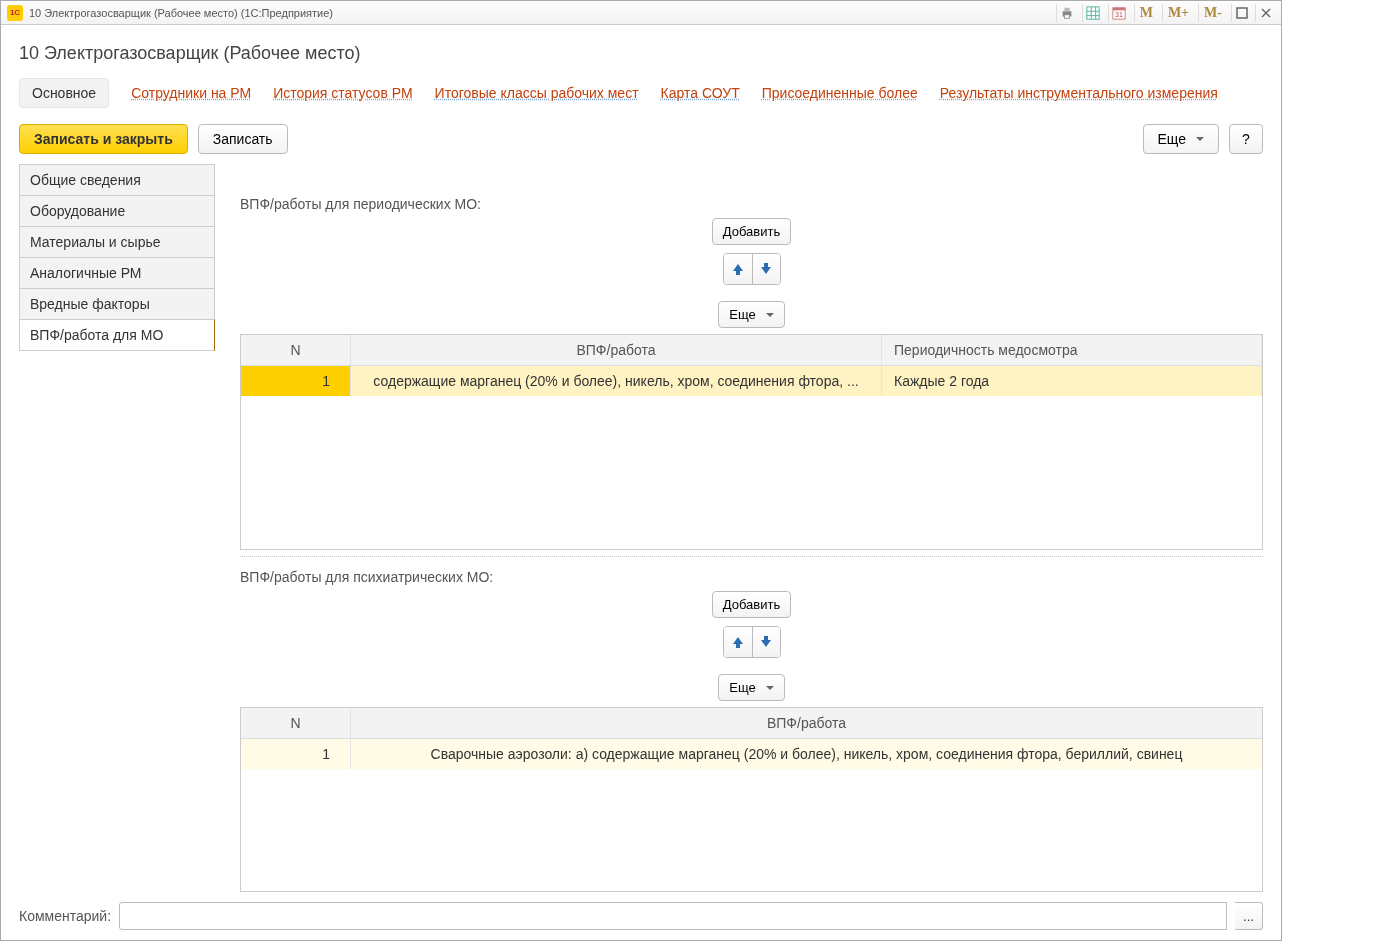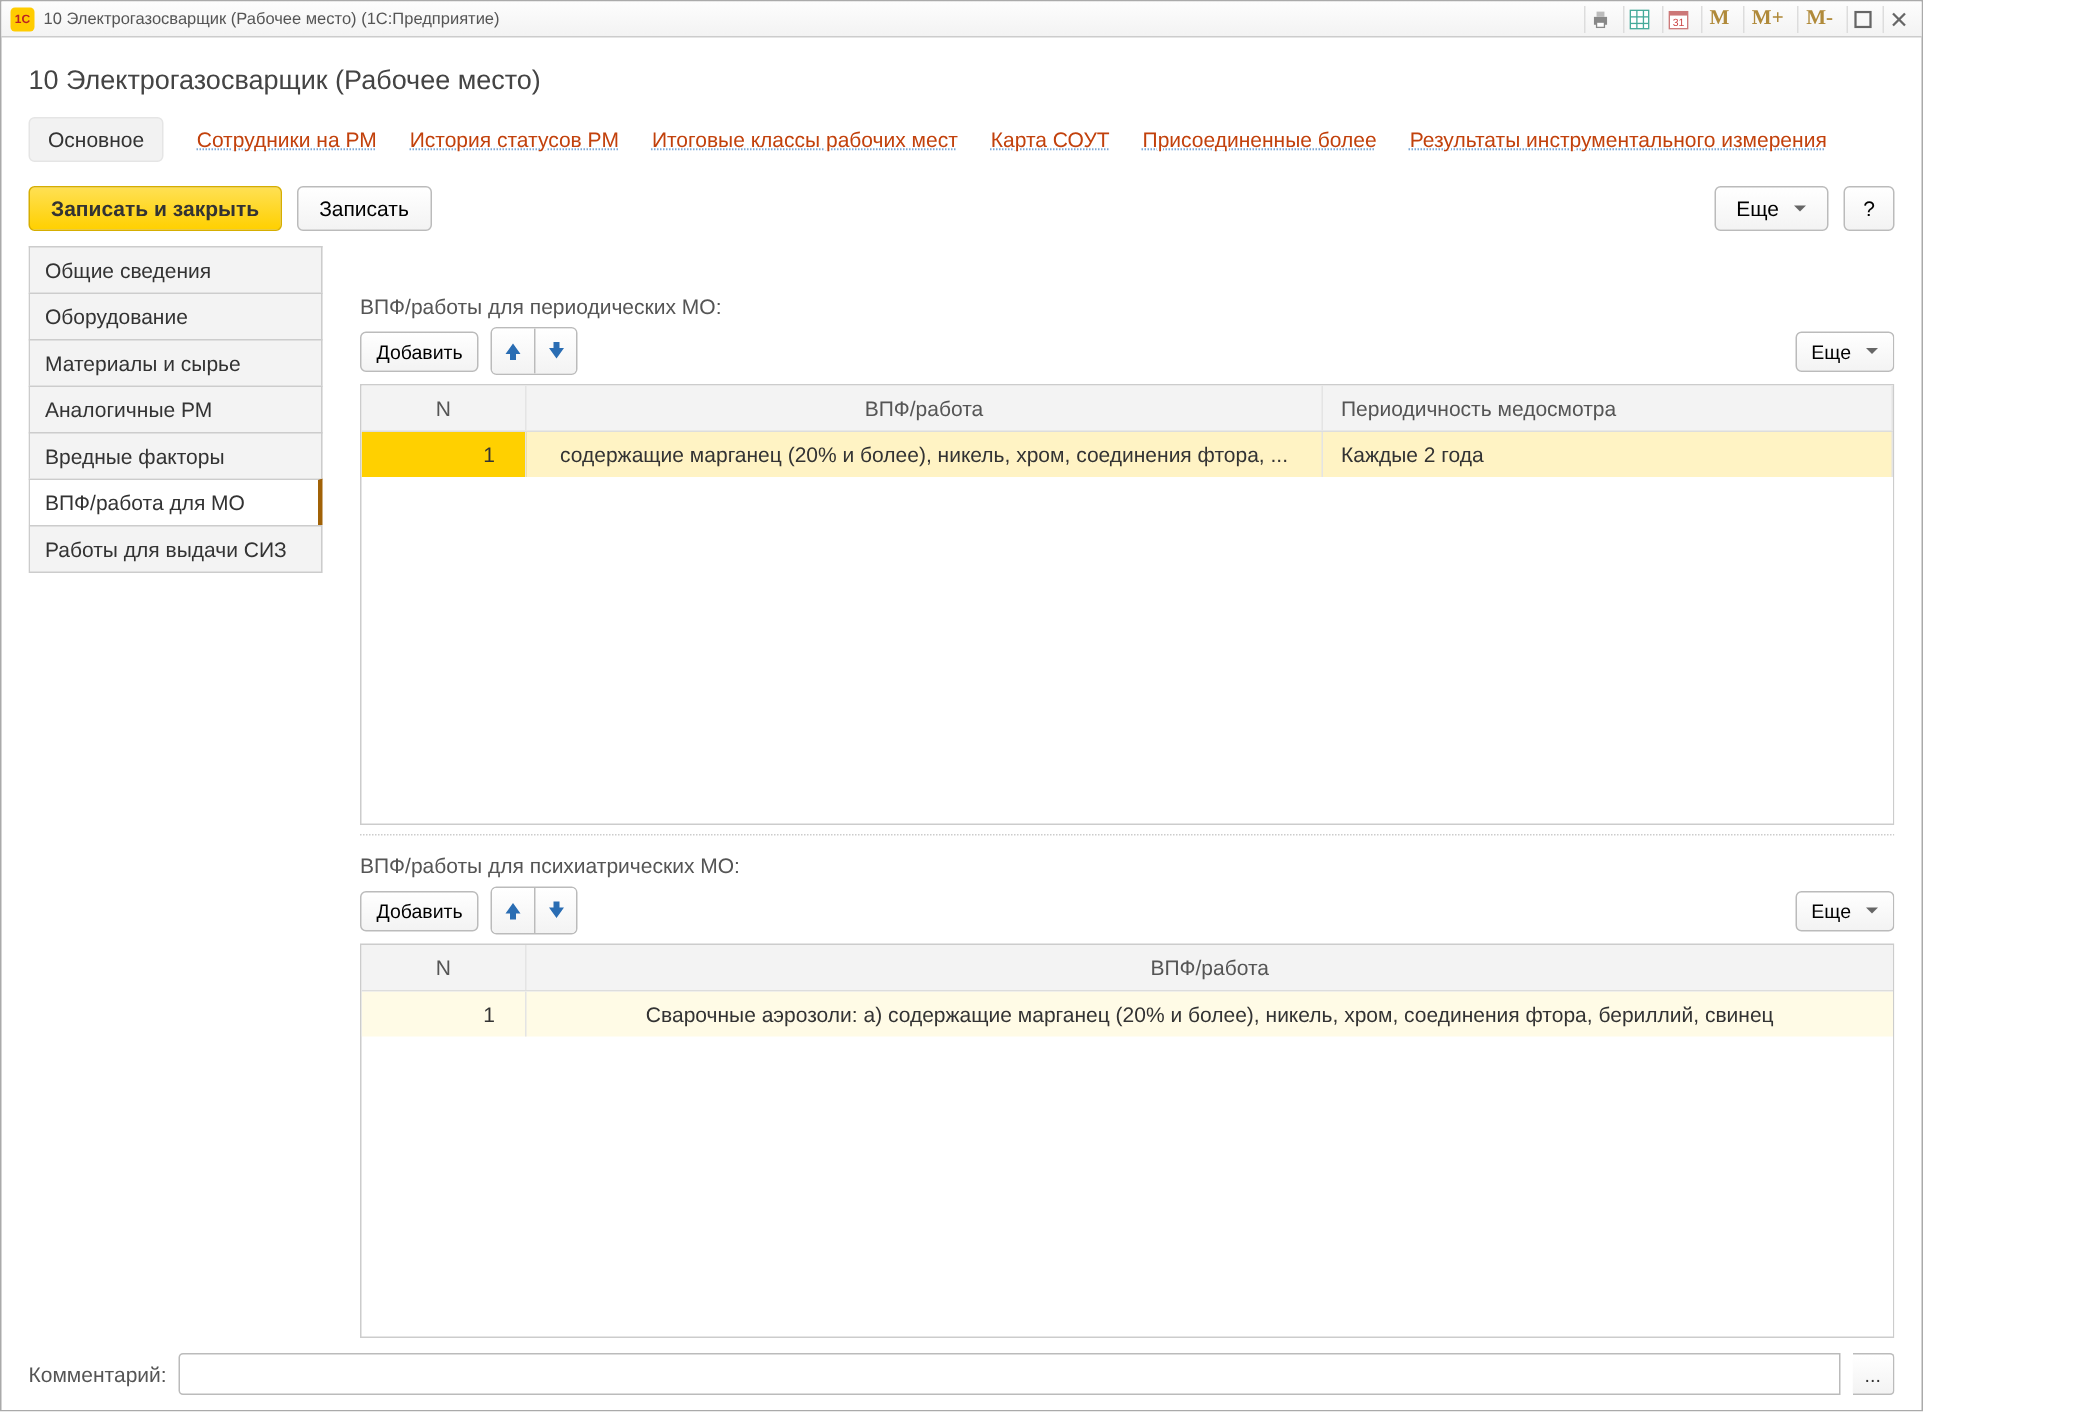--- a/index.html
+++ b/index.html
@@ -123,21 +123,21 @@
     border-bottom:none;
     padding: 7px 10px;
     font-size:14px;
     background: #f3f3f3;
     cursor:pointer;
     margin-left:0;
   }
   .side-tab:last-child { border-bottom:1px solid #ccc; }
   .side-tab.active {
     background: #fff;
-    border-right:3px solid #a16207;
+    border-right:1px solid #a16207;
     position:relative;
     z-index:2;
   }
   .main-panel {
     flex:1;
     display:flex;
     flex-direction:column;
     padding-left: 24px;
     overflow:hidden;
   }
@@ -150,20 +150,21 @@
   }
   .section-label {
     font-size:14px; color:#555;
     margin-bottom:6px;
   }
   .toolbar {
     display:flex;
     align-items:center;
     gap:8px;
     margin-bottom:6px;
+    flex-direction:column;
   }
   .arrow-btn {
     background:linear-gradient(#fff,#f3f3f3);
     width:28px; height:30px;
     display:inline-flex; align-items:center; justify-content:center;
     font-size:16px; color:#2a6db3;
   }
   .arrow-group {
     display:flex;
     border:1px solid #bbb;
@@ -313,21 +314,20 @@
 
     <div class="body-split">
 
       <div class="side-tabs">
         <div class="side-tab">Общие сведения</div>
         <div class="side-tab">Оборудование</div>
         <div class="side-tab">Материалы и сырье</div>
         <div class="side-tab">Аналогичные РМ</div>
         <div class="side-tab">Вредные факторы</div>
         <div class="side-tab active">ВПФ/работа для МО</div>
-        <div class="side-tab">Работы для выдачи СИЗ</div>
       </div>
 
       <div class="main-panel">
 
         <div class="panel-section top">
           <div class="section-label">ВПФ/работы для периодических МО:</div>
           <div class="toolbar">
             <button class="btn small">Добавить</button>
             <div class="arrow-group">
               <span class="arrow-btn">

